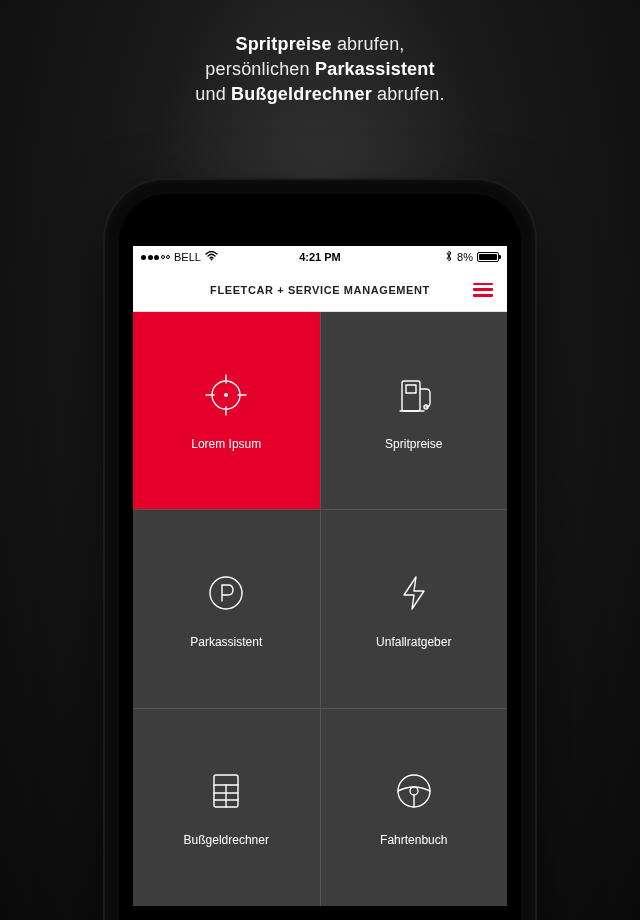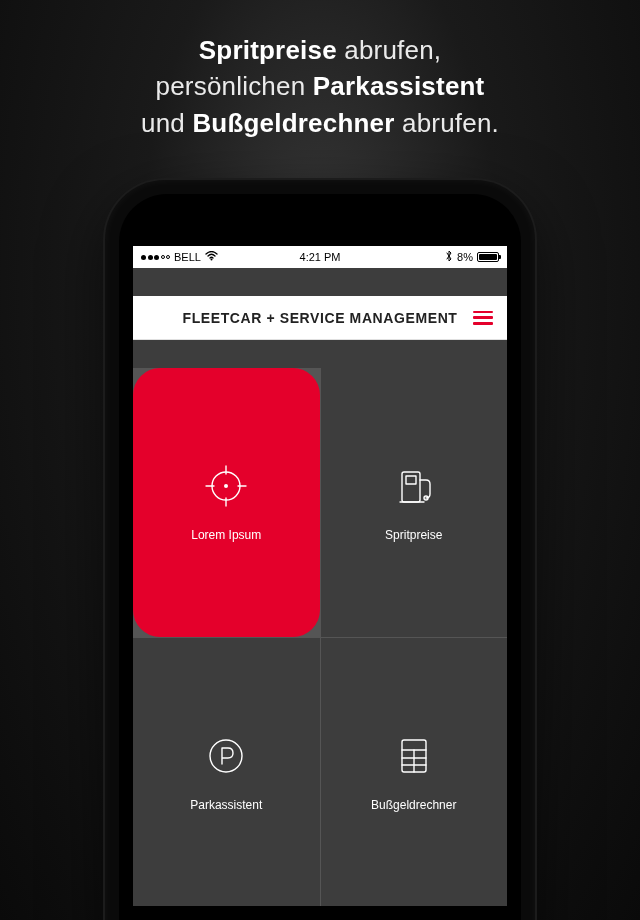--- a/index.html
+++ b/index.html
@@ -8,21 +8,21 @@
     background: radial-gradient(ellipse at 50% 30%, #3a3a3a 0%, #1a1a1a 40%, #0a0a0a 100%);
     position: relative;
   }
   .headline {
     position: absolute;
     top: 32px;
     left: 0;
     right: 0;
     text-align: center;
     color: #eaeaea;
-    font-size: 26px;
+    font-size: 18px;
     line-height: 1.4;
     font-weight: 300;
     letter-spacing: 0.2px;
   }
   .headline strong { font-weight: 600; color: #fff; }
 
   
   .phone {
     position: absolute;
     left: 50%;
@@ -65,37 +65,36 @@
   }
 
   .screen {
     width: 374px;
     height: 660px;
     margin: 0 auto;
     background: #3d3d3d;
     overflow: hidden;
     display: flex;
     flex-direction: column;
-    gap: 28px;
   }
 
   
   .statusbar {
     height: 22px;
     background: #fff;
     display: flex;
     align-items: center;
     padding: 0 8px;
     font-size: 11px;
     color: #000;
     font-weight: 500;
     justify-content: space-between;
   }
   .status-left, .status-right { display: flex; align-items: center; gap: 4px; }
-  .status-center { position: absolute; left: 50%; transform: translateX(-50%); font-weight: 400; }
+  .status-center { position: absolute; left: 50%; transform: translateX(-50%); font-weight: 700; }
   .dots { display: flex; gap: 1.5px; align-items: center; }
   .dots span { width: 5px; height: 5px; border-radius: 50%; background: #000; }
   .dots span.empty { background: transparent; border: 1px solid #000; width: 4px; height: 4px; }
   .wifi { font-size: 12px; }
   .battery {
     width: 22px; height: 10px; border: 1px solid #000; border-radius: 2px;
     position: relative;
   }
   .battery::after { content:''; position:absolute; right:-3px; top:2px; width:2px; height:4px; background:#000; border-radius:0 1px 1px 0;}
   .battery-fill { position:absolute; left:1px; top:1px; bottom:1px; right:1px; background:#000; border-radius:1px;}
@@ -104,21 +103,21 @@
   .appheader {
     height: 44px;
     background: #fff;
     display: flex;
     align-items: center;
     justify-content: center;
     position: relative;
     border-bottom: 1px solid #e0e0e0;
   }
   .appheader .title {
-    font-size: 14px;
+    font-size: 11px;
     font-weight: 700;
     letter-spacing: 0.6px;
     color: #222;
   }
   .hamburger {
     position: absolute;
     right: 14px;
     top: 50%;
     transform: translateY(-50%);
     width: 20px;
@@ -143,21 +142,21 @@
     background: #3d3d3d;
     display: flex;
     flex-direction: column;
     align-items: center;
     justify-content: center;
     gap: 18px;
     color: #fff;
     cursor: pointer;
     padding: 10px;
   }
-  .tile.active { background: #e4002b; border-radius: 27px; }
+  .tile.active { background: #e4002b; }
   .tile .icon { width: 48px; height: 48px; display:flex; align-items:center; justify-content:center; }
   .tile .icon svg { stroke: #fff; fill: none; stroke-width: 1.4; stroke-linecap: round; stroke-linejoin: round; }
   .tile .label { font-size: 12px; font-weight: 400; }
 </style>
 </head>
 <body>
 
 <div class="headline" id="headline"><strong>Spritpreise</strong><span> abrufen,</span><br><span>persönlichen </span><strong>Parkassistent</strong><br><span>und </span><strong>Bußgeldrechner</strong><span> abrufen.</span></div>
 
 <div class="phone">
@@ -237,26 +236,45 @@
               <svg width="48" height="48" viewBox="0 0 48 48">
                 <circle cx="24" cy="24" r="16"></circle>
                 <path d="M20 32 L20 16 L26 16 Q31 16 31 21 Q31 26 26 26 L20 26"></path>
               </svg>
             </div>
             <div class="label">Parkassistent</div>
           </div>
           <div class="tile">
             <div class="icon">
               <svg width="48" height="48" viewBox="0 0 48 48">
+                <path d="M26 8 L14 26 L24 26 L22 40 L34 22 L24 22 Z"></path>
+              </svg>
+            </div>
+            <div class="label">Unfallratgeber</div>
+          </div>
+          <div class="tile">
+            <div class="icon">
+              <svg width="48" height="48" viewBox="0 0 48 48">
                 <rect x="12" y="8" width="24" height="32" rx="2"></rect>
                 <line x1="12" y1="18" x2="36" y2="18"></line>
                 <line x1="24" y1="18" x2="24" y2="40"></line>
                 <line x1="12" y1="26" x2="36" y2="26"></line>
                 <line x1="12" y1="33" x2="36" y2="33"></line>
               </svg>
             </div>
             <div class="label">Bußgeldrechner</div>
           </div>
+          <div class="tile">
+            <div class="icon">
+              <svg width="48" height="48" viewBox="0 0 48 48">
+                <circle cx="24" cy="24" r="16"></circle>
+                <circle cx="24" cy="24" r="4"></circle>
+                <path d="M8 24 Q16 20 24 20 Q32 20 40 24"></path>
+                <line x1="24" y1="28" x2="24" y2="40"></line>
+              </svg>
+            </div>
+            <div class="label">Fahrtenbuch</div>
+          </div>
         </div>
 
     </div>
   </div>
 </div>
 
 </body></html>

